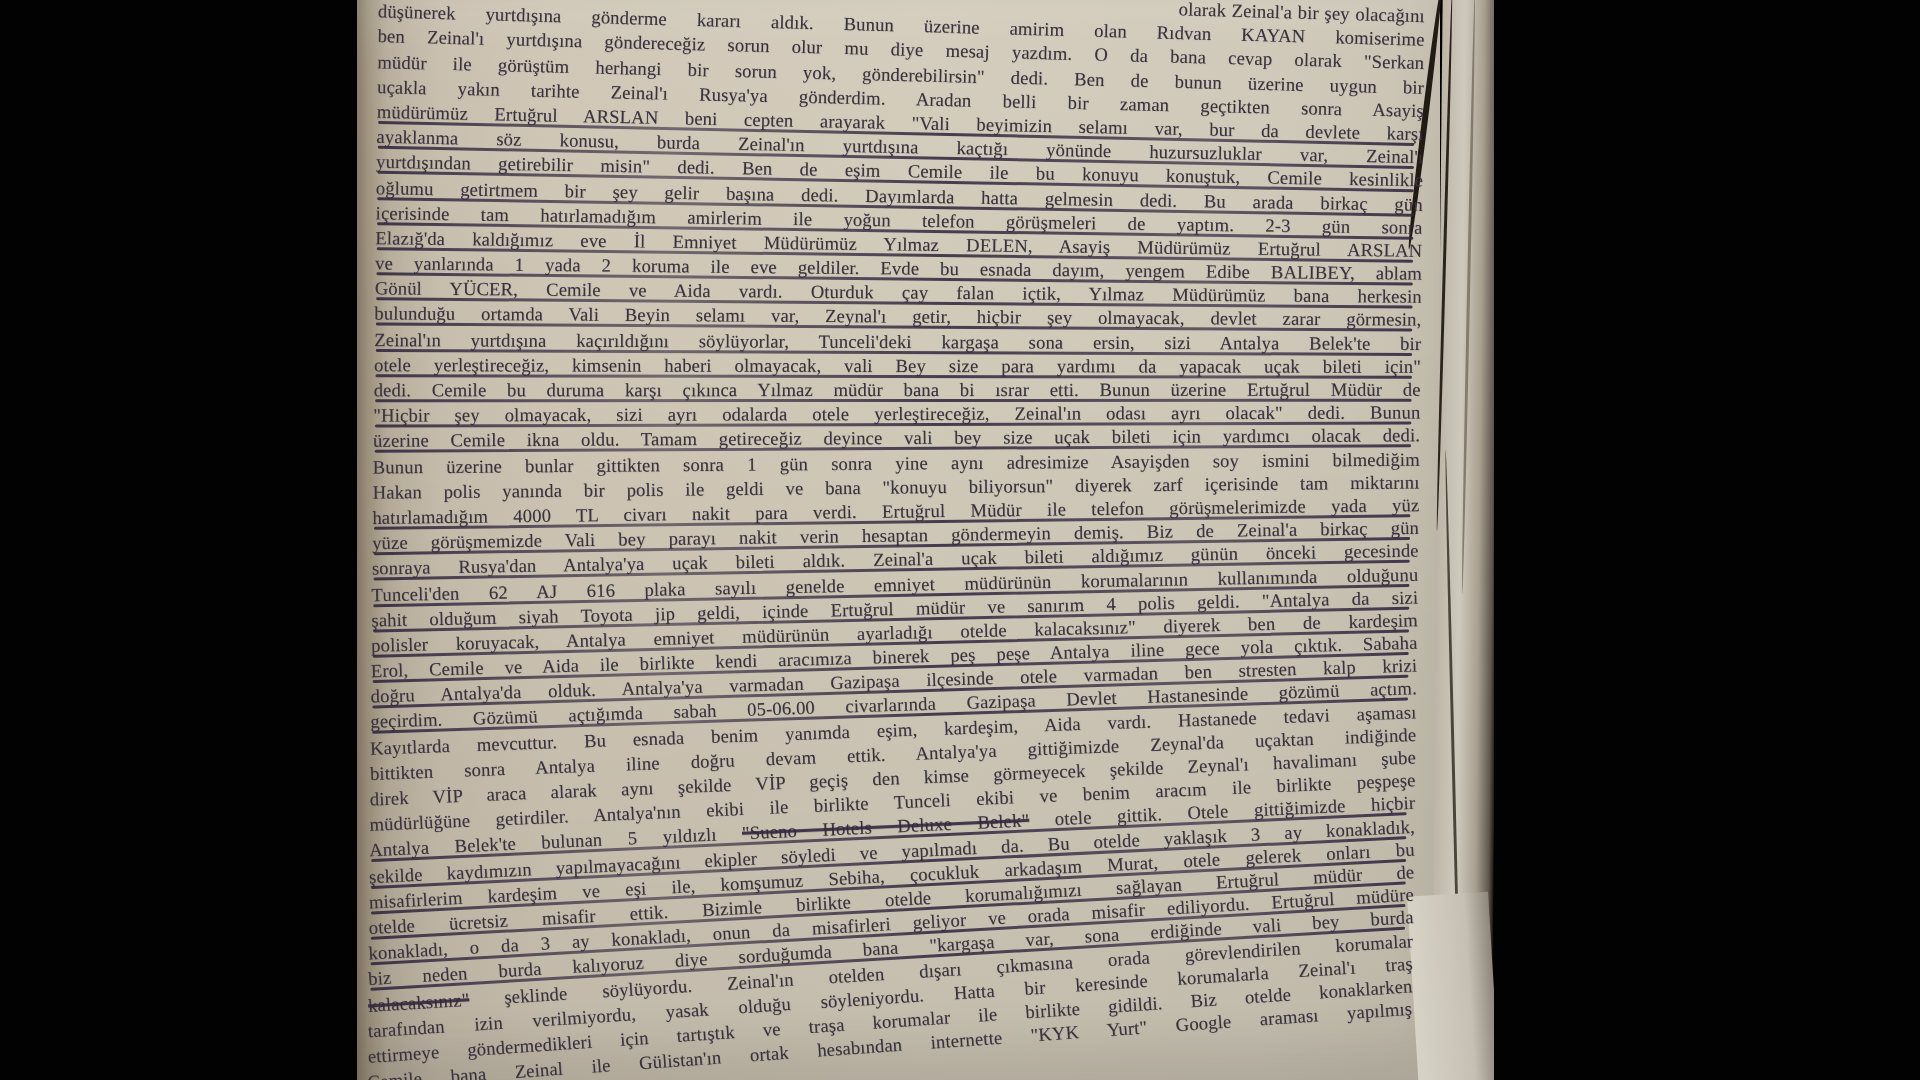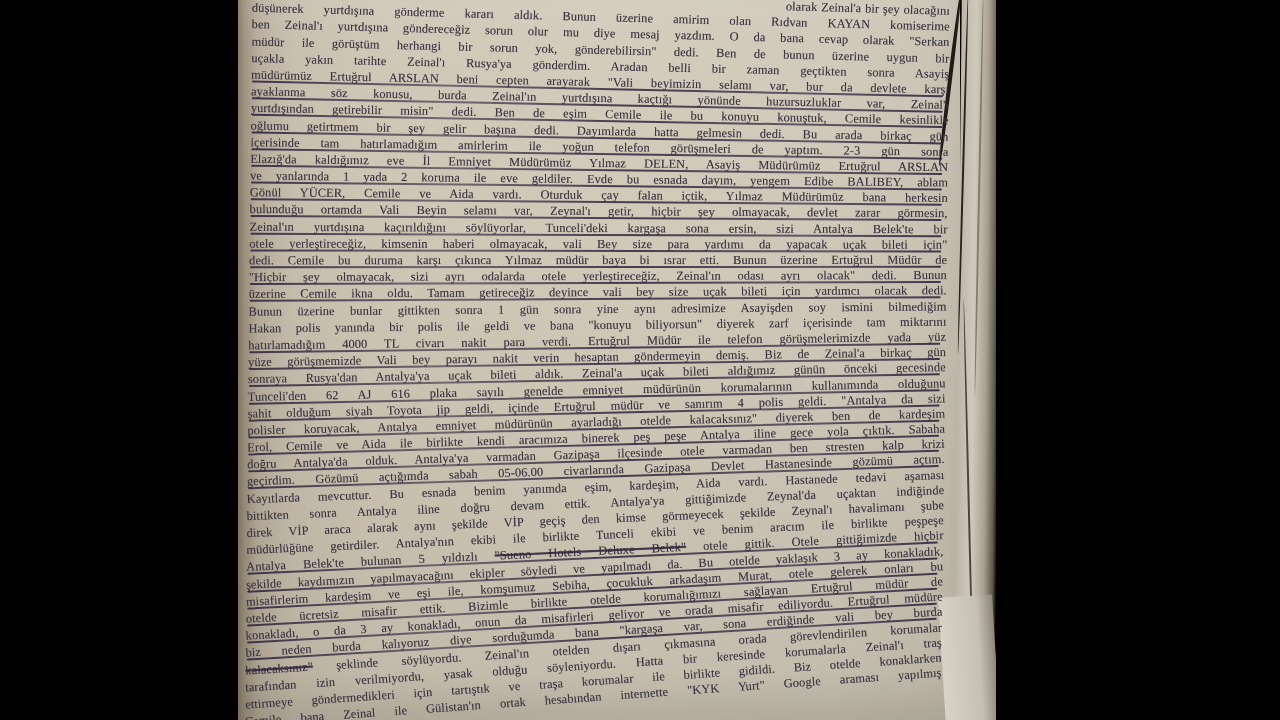--- a/index.html
+++ b/index.html
@@ -65,21 +65,21 @@
       <div class="line u" style="transform: translateX(-1.1px) rotate(1.12deg);">ayaklanma söz konusu, burda Zeinal'ın yurtdışına kaçtığı yönünde huzursuzluklar var, Zeinal'ı</div>
       <div class="line u" style="transform: translateX(-1.3px) rotate(1.02deg);">yurtdışından getirebilir misin" dedi. Ben de eşim Cemile ile bu konuyu konuştuk, Cemile kesinlikle</div>
       <div class="line u" style="transform: translateX(-1.5px) rotate(0.91deg);">oğlumu getirtmem bir şey gelir başına dedi. Dayımlarda hatta gelmesin dedi. Bu arada birkaç gün</div>
       <div class="line u" style="transform: translateX(-1.6px) rotate(0.8deg);">içerisinde tam hatırlamadığım amirlerim ile yoğun telefon görüşmeleri de yaptım. 2-3 gün sonra</div>
       <div class="line u" style="transform: translateX(-1.8px) rotate(0.69deg);">Elazığ'da kaldığımız eve İl Emniyet Müdürümüz Yılmaz DELEN, Asayiş Müdürümüz Ertuğrul ARSLAN</div>
       <div class="line u" style="transform: translateX(-2px) rotate(0.57deg);">ve yanlarında 1 yada 2 koruma ile eve geldiler. Evde bu esnada dayım, yengem Edibe BALIBEY, ablam</div>
       <div class="line u" style="transform: translateX(-2.2px) rotate(0.46deg);">Gönül YÜCER, Cemile ve Aida vardı. Oturduk çay falan içtik, Yılmaz Müdürümüz bana herkesin</div>
       <div class="line u" style="transform: translateX(-2.4px) rotate(0.34deg);">bulunduğu ortamda Vali Beyin selamı var, Zeynal'ı getir, hiçbir şey olmayacak, devlet zarar görmesin,</div>
       <div class="line u" style="transform: translateX(-2.5px) rotate(0.21deg);">Zeinal'ın yurtdışına kaçırıldığını söylüyorlar, Tunceli'deki kargaşa sona ersin, sizi Antalya Belek'te bir</div>
       <div class="line u" style="transform: translateX(-2.7px) rotate(0.09deg);">otele yerleştireceğiz, kimsenin haberi olmayacak, vali Bey size para yardımı da yapacak uçak bileti için"</div>
-      <div class="line u" style="transform: translateX(-2.9px) rotate(-0.04deg);">dedi. Cemile bu duruma karşı çıkınca Yılmaz müdür baya bi ısrar etti. Bunun üzerine Ertuğrul Müdür de</div>
+      <div class="line u" style="transform: translateX(-2.9px) rotate(-0.04deg);">dedi. Cemile bu duruma karşı çıkınca Yılmaz müdür bana bi ısrar etti. Bunun üzerine Ertuğrul Müdür de</div>
       <div class="line u" style="transform: translateX(-3.1px) rotate(-0.17deg);">"Hiçbir şey olmayacak, sizi ayrı odalarda otele yerleştireceğiz, Zeinal'ın odası ayrı olacak" dedi. Bunun</div>
       <div class="line u" style="transform: translateX(-3.3px) rotate(-0.3deg);">üzerine Cemile ikna oldu. Tamam getireceğiz deyince vali bey size uçak bileti için yardımcı olacak dedi.</div>
       <div class="line" style="transform: translateX(-3.5px) rotate(-0.43deg);">Bunun üzerine bunlar gittikten sonra 1 gün sonra yine aynı adresimize Asayişden soy ismini bilmediğim</div>
       <div class="line" style="transform: translateX(-3.6px) rotate(-0.56deg);">Hakan polis yanında bir polis ile geldi ve bana "konuyu biliyorsun" diyerek zarf içerisinde tam miktarını</div>
       <div class="line u" style="transform: translateX(-3.8px) rotate(-0.7deg);">hatırlamadığım 4000 TL civarı nakit para verdi. Ertuğrul Müdür ile telefon görüşmelerimizde yada yüz</div>
       <div class="line u" style="transform: translateX(-4px) rotate(-0.84deg);">yüze görüşmemizde Vali bey parayı nakit verin hesaptan göndermeyin demiş. Biz de Zeinal'a birkaç gün</div>
       <div class="line u" style="transform: translateX(-4.2px) rotate(-0.98deg);">sonraya Rusya'dan Antalya'ya uçak bileti aldık.  Zeinal'a uçak bileti aldığımız günün önceki gecesinde</div>
       <div class="line u" style="transform: translateX(-4.4px) rotate(-1.12deg);">Tunceli'den 62 AJ 616 plaka sayılı genelde emniyet müdürünün korumalarının kullanımında olduğunu</div>
       <div class="line u" style="transform: translateX(-4.5px) rotate(-1.26deg);">şahit olduğum siyah Toyota jip geldi, içinde Ertuğrul müdür ve sanırım 4 polis geldi. "Antalya da sizi</div>
       <div class="line u" style="transform: translateX(-4.7px) rotate(-1.4deg);">polisler koruyacak, Antalya emniyet müdürünün ayarladığı otelde kalacaksınız" diyerek ben de kardeşim</div>

